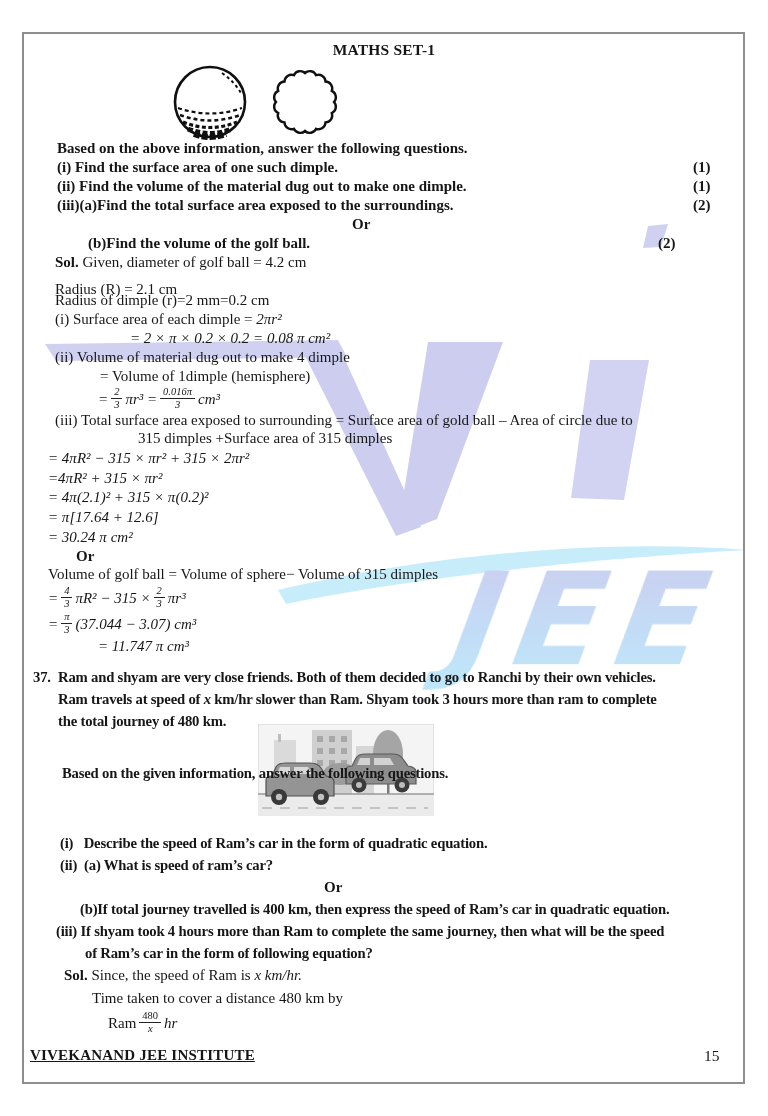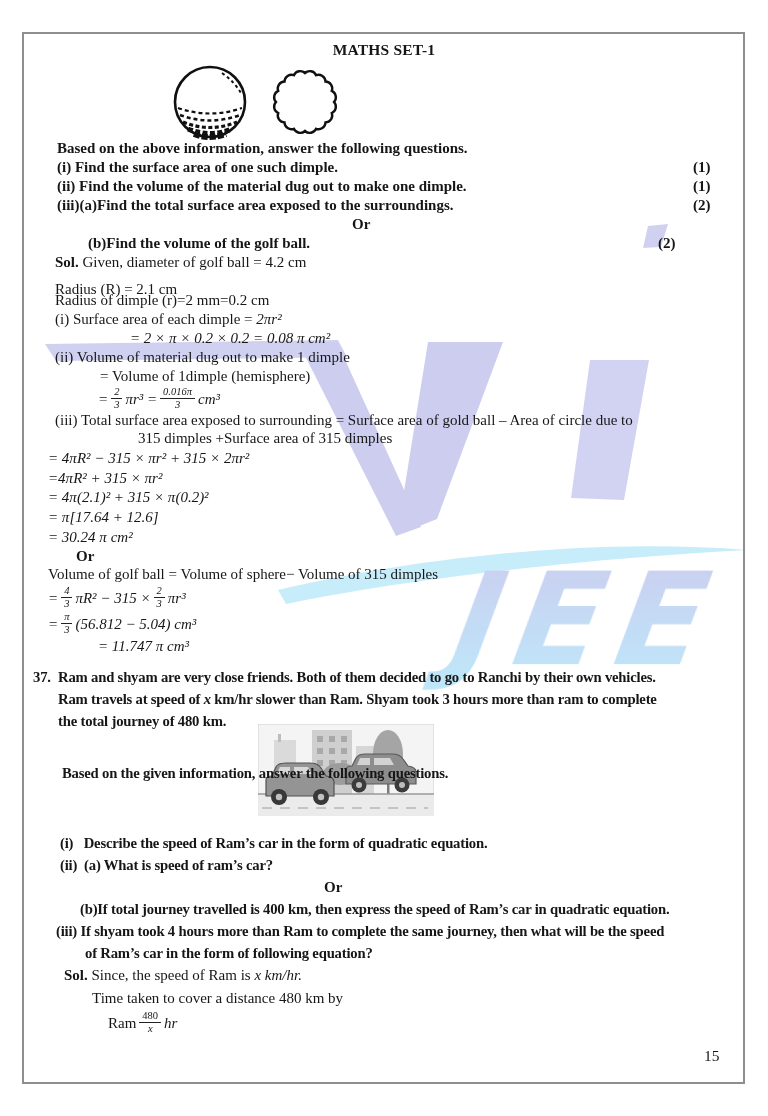--- a/index.html
+++ b/index.html
@@ -81,38 +81,38 @@
   <div class="abs q" style="left:352px;top:215px;">Or</div>
 
   <div class="abs q" style="left:88px;top:234px;">(b)Find the volume of the golf ball.</div>
   <div class="abs marks" style="left:658px;top:234px;">(2)</div>
 
   <div class="abs s" style="left:55px;top:253px;"><span class="bold">Sol.</span><span> Given, diameter of golf ball = 4.2 cm</span></div>
   <div class="abs s" style="left:55px;top:272px;margin-top:8px;">Radius (R) = 2.1 cm</div>
   <div class="abs s" style="left:55px;top:291px;">Radius of dimple (r)=2 mm=0.2 cm</div>
   <div class="abs s" style="left:55px;top:310px;"><span>(i) Surface area of each dimple = </span><span class="m">2πr²</span></div>
   <div class="abs s m" style="left:130px;top:329px;">= 2 × π × 0.2 × 0.2 = 0.08 π cm²</div>
-  <div class="abs s" style="left:55px;top:348px;">(ii) Volume of material dug out to make 1 dimple</div>
+  <div class="abs s" style="left:55px;top:348px;">(ii) Volume of material dug out to make 4 dimple</div>
   <div class="abs s" style="left:100px;top:367px;">= Volume of 1dimple (hemisphere)</div>
 
   <div class="abs s m" style="left:98px;top:385px;height:28px;line-height:28px;"><span>=</span><span class="frac"><span class="fnum">2</span><span class="fden">3</span></span><span>πr³ =</span><span class="frac"><span class="fnum">0.016π</span><span class="fden">3</span></span><span>cm³</span></div>
 
   <div class="abs s" style="left:55px;top:411px;">(iii) Total surface area exposed to surrounding = Surface area of gold ball – Area of circle due to</div>
   <div class="abs s" style="left:138px;top:429px;">315 dimples +Surface area of 315 dimples</div>
   <div class="abs s m" style="left:48px;top:449px;">= 4πR² − 315 × πr² + 315 × 2πr²</div>
   <div class="abs s m" style="left:48px;top:469px;">=4πR² + 315 × πr²</div>
   <div class="abs s m" style="left:48px;top:488px;">= 4π(2.1)² + 315 × π(0.2)²</div>
   <div class="abs s m" style="left:48px;top:508px;">= π[17.64 + 12.6]</div>
   <div class="abs s m" style="left:48px;top:528px;text-align:center;">= 30.24 π cm²</div>
   <div class="abs q" style="left:76px;top:547px;">Or</div>
   <div class="abs s" style="left:48px;top:565px;">Volume of golf ball = Volume of sphere− Volume of 315 dimples</div>
 
   <div class="abs s m" style="left:48px;top:584px;height:28px;line-height:28px;"><span>=</span><span class="frac"><span class="fnum">4</span><span class="fden">3</span></span><span>πR² − 315 ×</span><span class="frac"><span class="fnum">2</span><span class="fden">3</span></span><span>πr³</span></div>
 
-  <div class="abs s m" style="left:48px;top:610px;height:28px;line-height:28px;"><span>=</span><span class="frac"><span class="fnum">π</span><span class="fden">3</span></span><span>(56.812 − 5.04) cm³</span></div>
+  <div class="abs s m" style="left:48px;top:610px;height:28px;line-height:28px;"><span>=</span><span class="frac"><span class="fnum">π</span><span class="fden">3</span></span><span>(37.044 − 3.07) cm³</span></div>
 
   <div class="abs s m" style="left:98px;top:637px;">= 11.747 π cm³</div>
 
   <div class="abs q37t" style="left:33px;top:668px;">37.</div>
   <div class="abs q37t" style="left:58px;top:668px;">Ram and shyam are very close friends. Both of them decided to go to Ranchi by their own vehicles.</div>
   <div class="abs q37t" style="left:58px;top:690px;"><span>Ram travels at speed of </span><span class="m">x</span><span> km/hr slower than Ram. Shyam took 3 hours more than ram to complete</span></div>
   <div class="abs q37t" style="left:58px;top:712px;">the total journey of 480 km.</div>
 
   <svg class="abs" style="left:258px;top:724px;" width="176" height="92" viewBox="0 0 176 92">
     <rect x="0" y="0" width="176" height="92" fill="#f4f4f4" stroke="#d0d0d0" stroke-width="1"></rect>
@@ -173,15 +173,16 @@
   <div class="abs q" style="left:324px;top:878px;">Or</div>
   <div class="abs q37t" style="left:80px;top:900px;">(b)If total journey travelled is 400 km, then express the speed of Ram’s car in quadratic equation.</div>
   <div class="abs q37t" style="left:56px;top:922px;">(iii) If shyam took 4 hours more than Ram to complete the same journey, then what will be the speed</div>
   <div class="abs q37t" style="left:85px;top:944px;">of Ram’s car in the form of following equation?</div>
 
   <div class="abs s" style="left:64px;top:966px;"><span class="bold">Sol.</span><span> Since, the speed of Ram is </span><span class="m">x km/hr.</span></div>
   <div class="abs s" style="left:92px;top:989px;">Time taken to cover a distance 480 km by</div>
 
   <div class="abs s" style="left:108px;top:1008px;height:30px;line-height:30px;"><span class="rm">Ram</span><span class="frac"><span class="fnum">480</span><span class="fden m">x</span></span><span class="m">hr</span></div>
 
+  <div class="abs footer-left">VIVEKANAND JEE INSTITUTE</div>
   <div class="abs footer-right">15</div>
 
 </div>
 
 </body></html>

